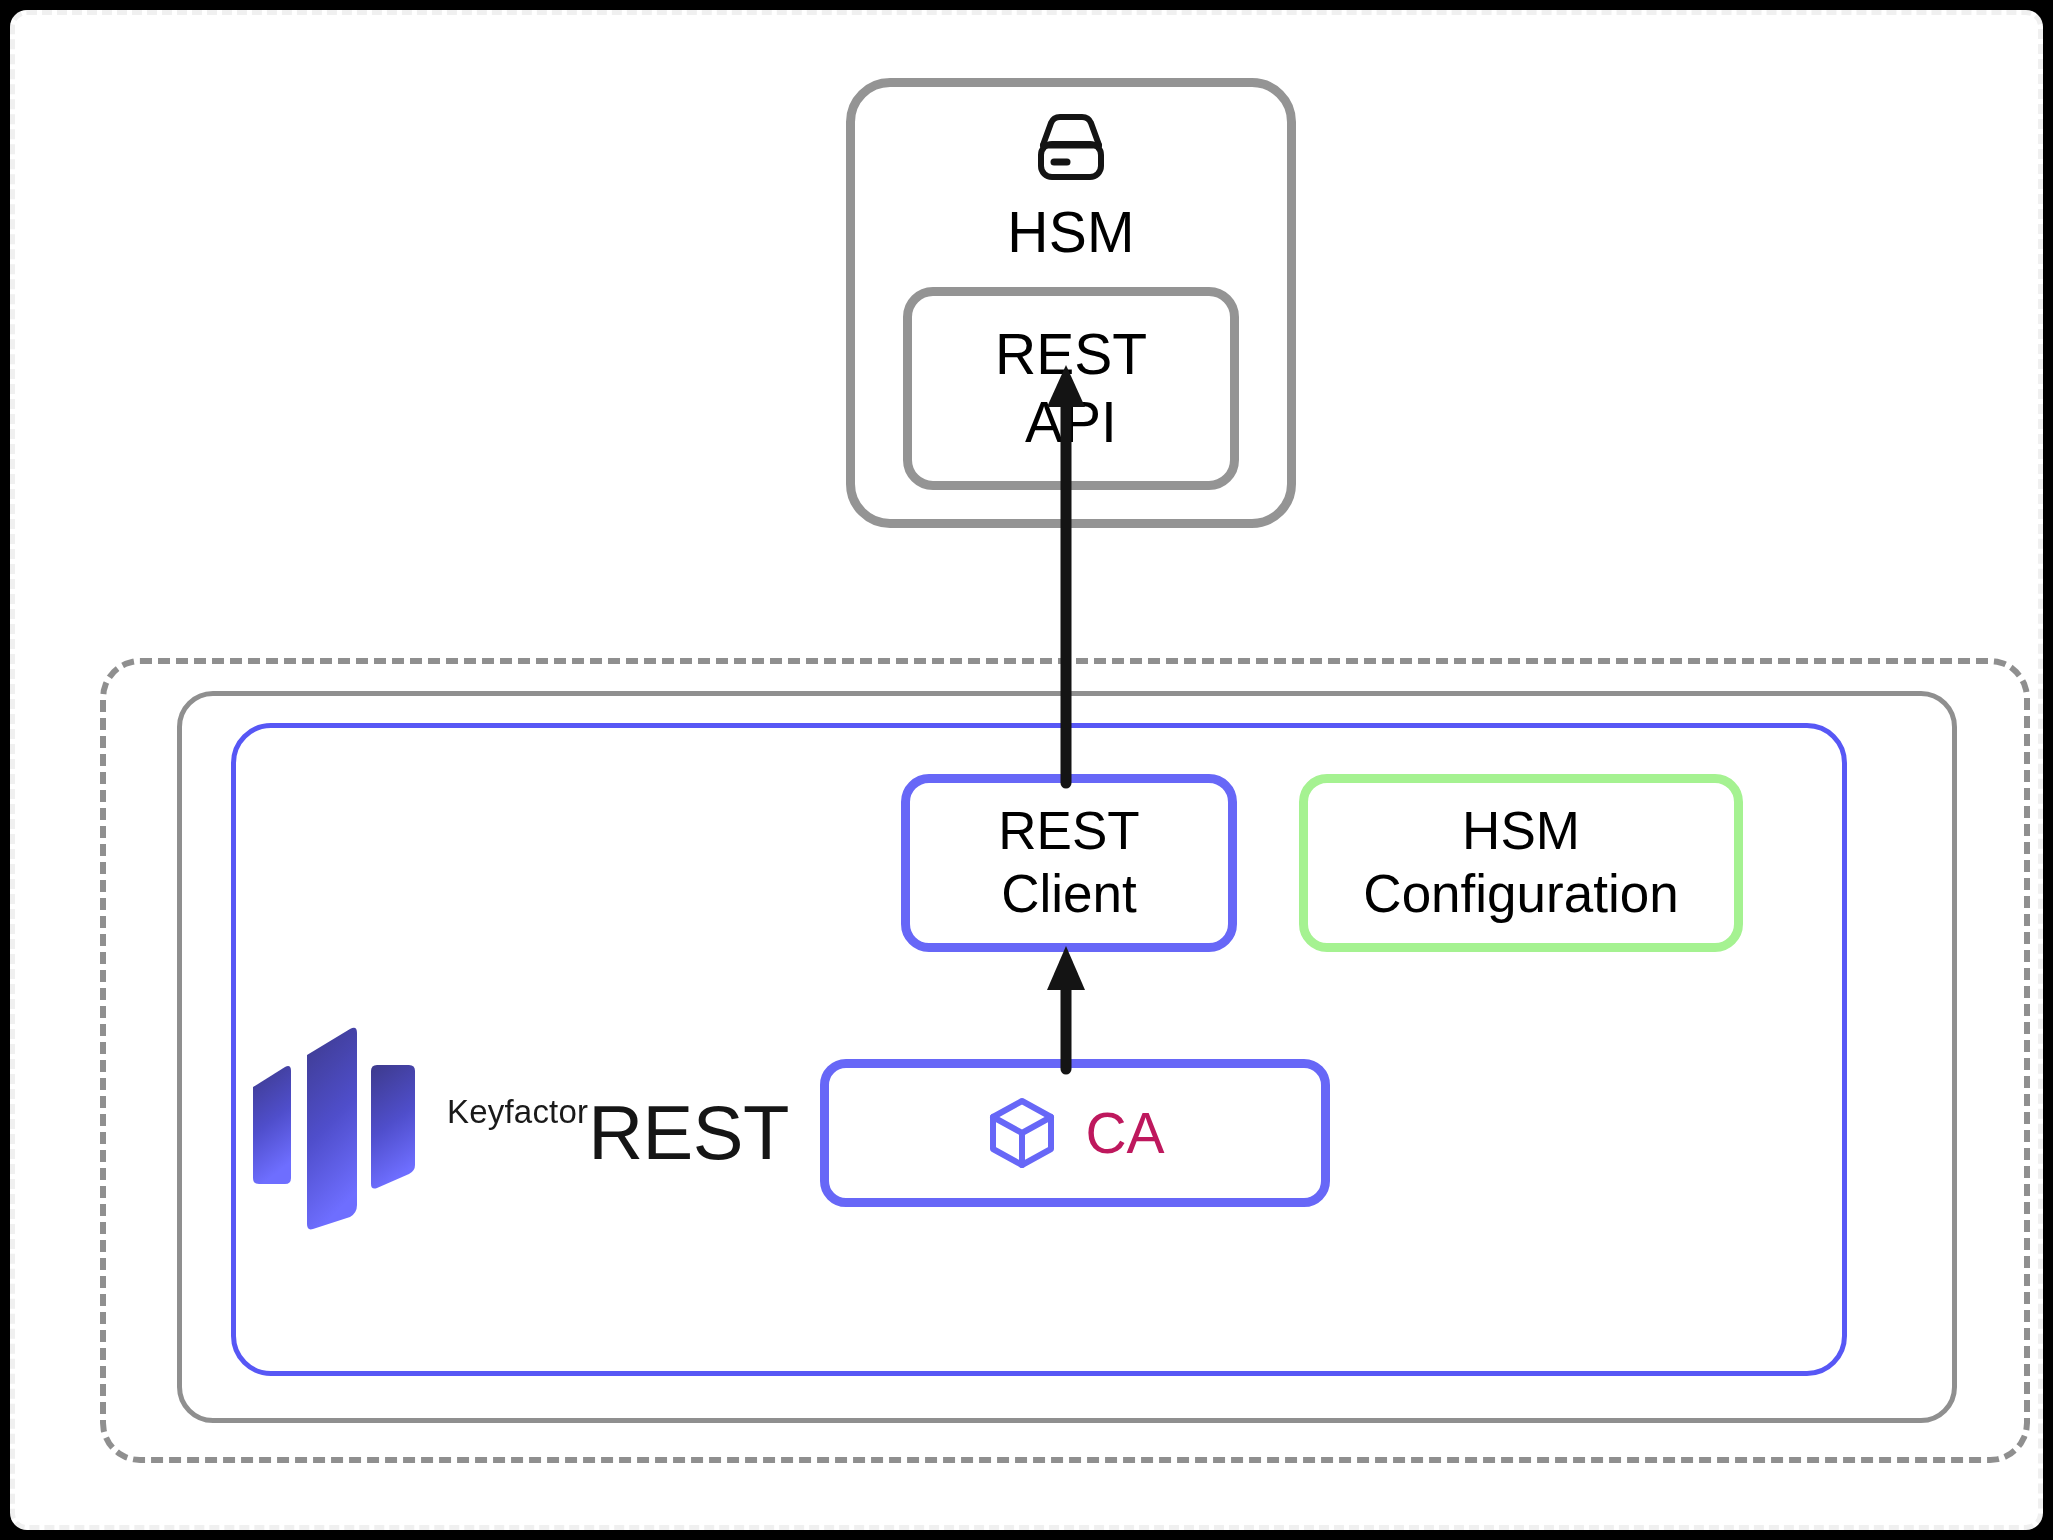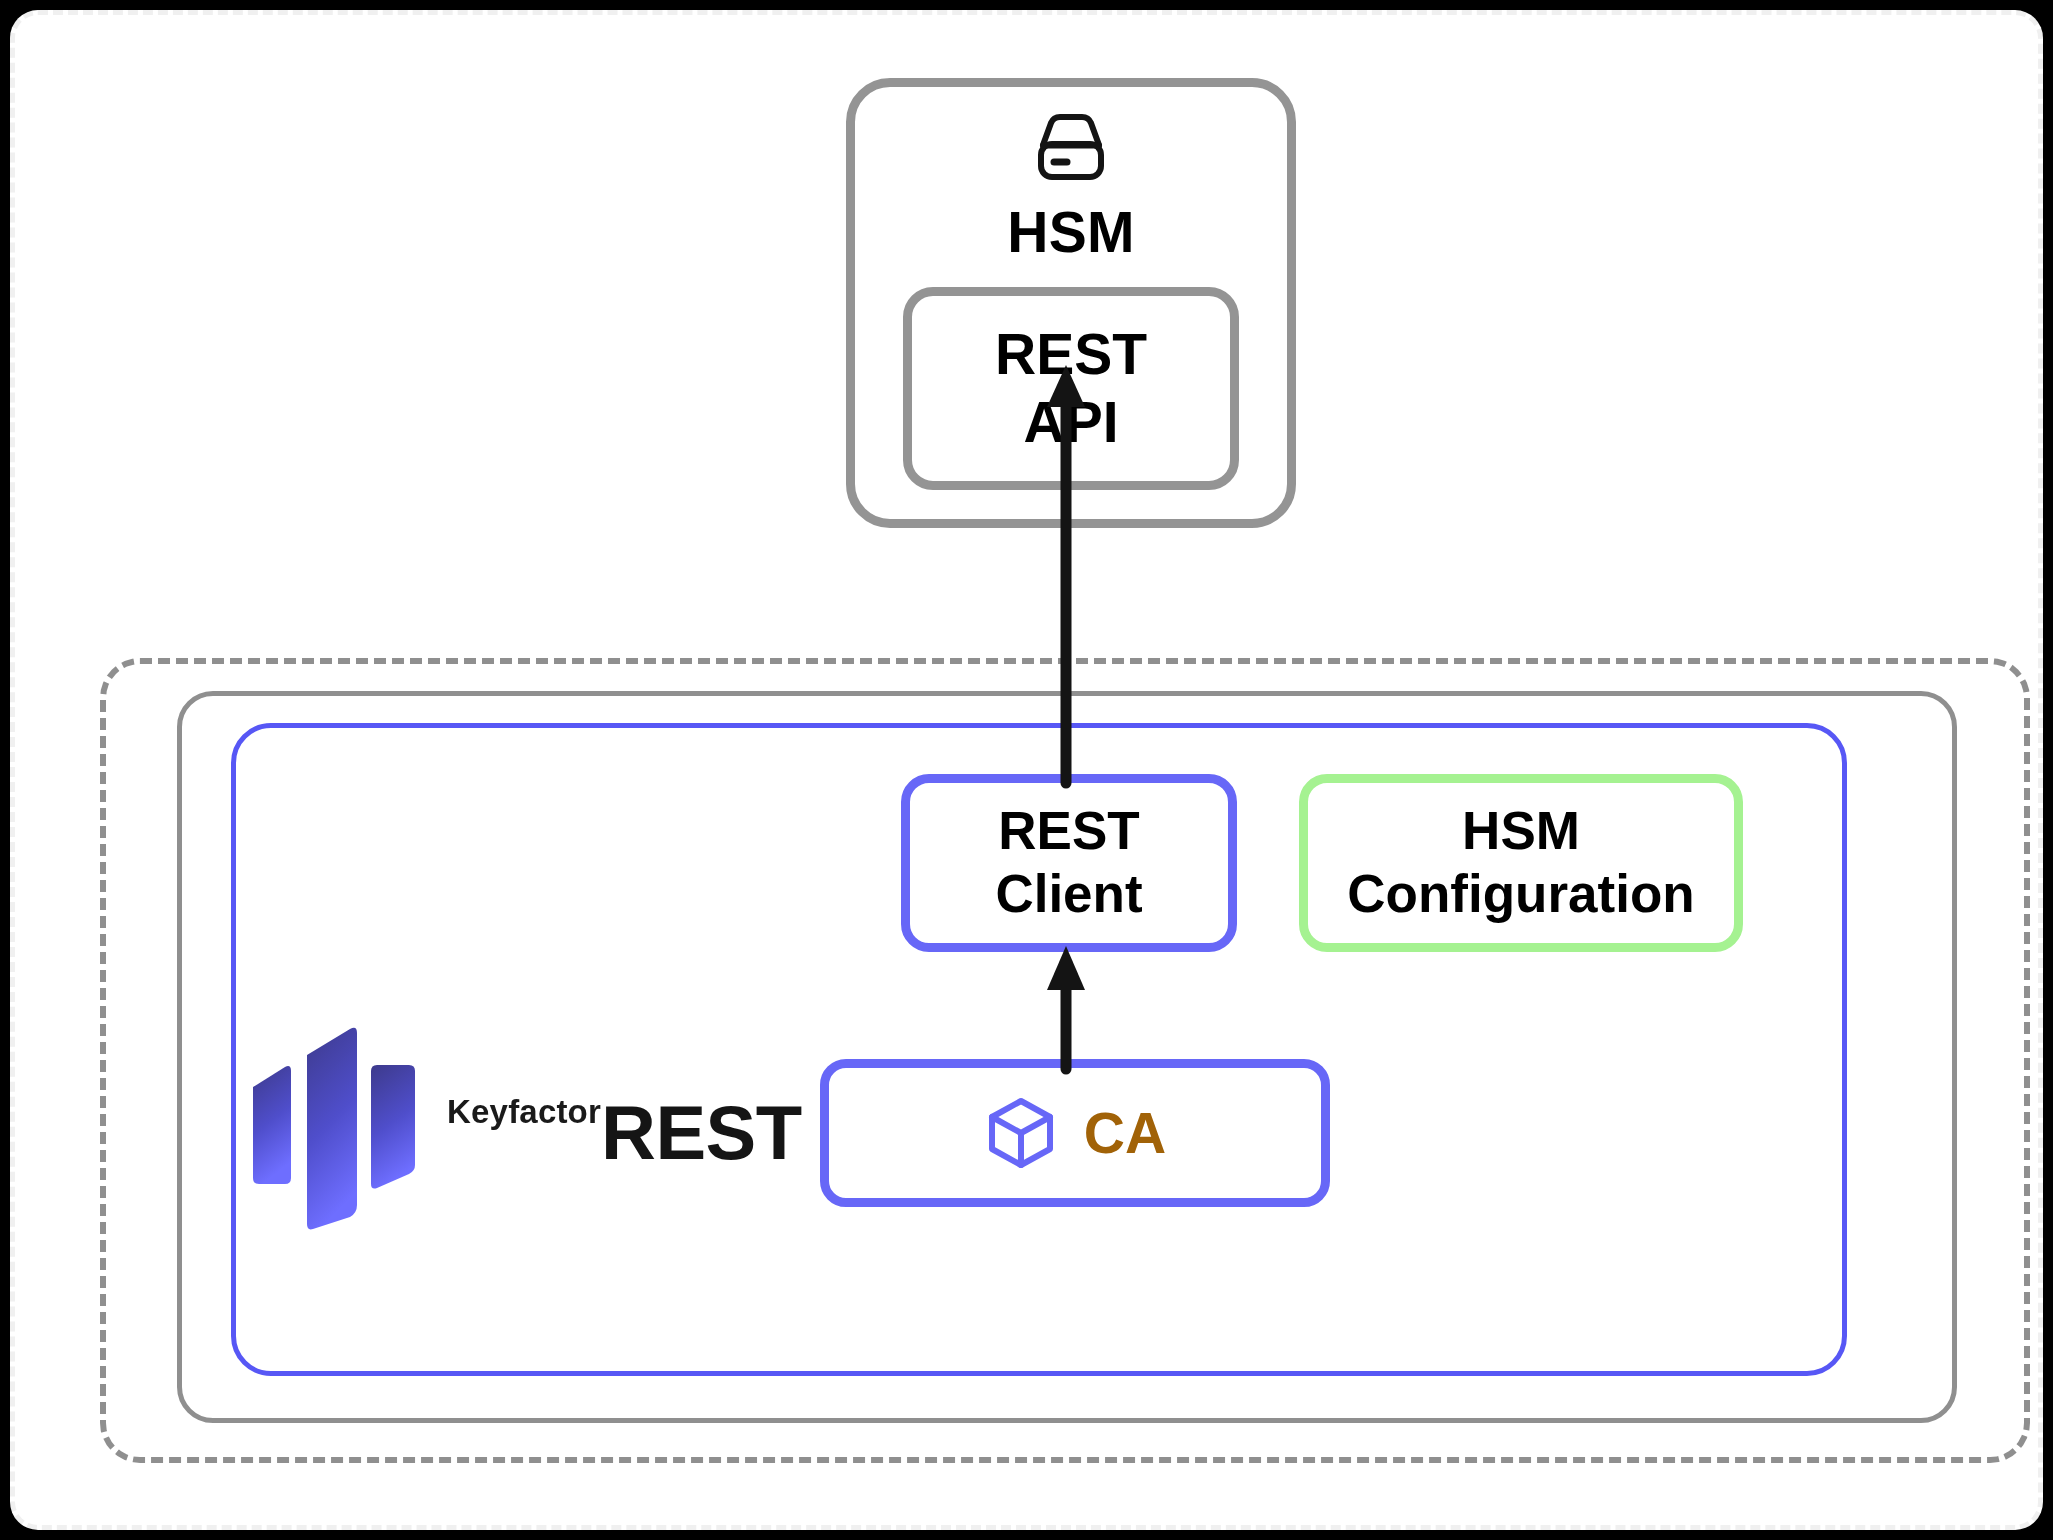--- a/index.html
+++ b/index.html
@@ -17,22 +17,21 @@
   
   #page-card {
     position: absolute;
     left: 10px;
     top: 10px;
     width: 2033px;
     height: 1520px;
     box-sizing: border-box;
     background: #ffffff;
     border: 5px dashed #f0f0f0;
-    border-radius: 28px;
-    font-weight: bold;
+    border-radius: 17px;
   }
 
   
   #hsm-box {
     position: absolute;
     left: 831px;
     top: 63px;
     width: 450px;
     height: 450px;
     box-sizing: border-box;
@@ -178,21 +177,21 @@
     background: #ffffff;
     border: 9px solid #6767f7;
     border-radius: 26px;
     display: flex;
     flex-direction: row;
     align-items: center;
     justify-content: center;
     gap: 26px;
   }
   #ca-cube-icon { width: 74px; height: 74px; display: block; }
-  #ca-label { font-size: 57px; color: #a16207; }
+  #ca-label { font-size: 57px; color: #be185d; }
 
   
   #ejbca-logo {
     position: absolute;
     left: 232px;
     top: 1000px;
     width: 490px;
     height: 230px;
     display: flex;
     flex-direction: row;

